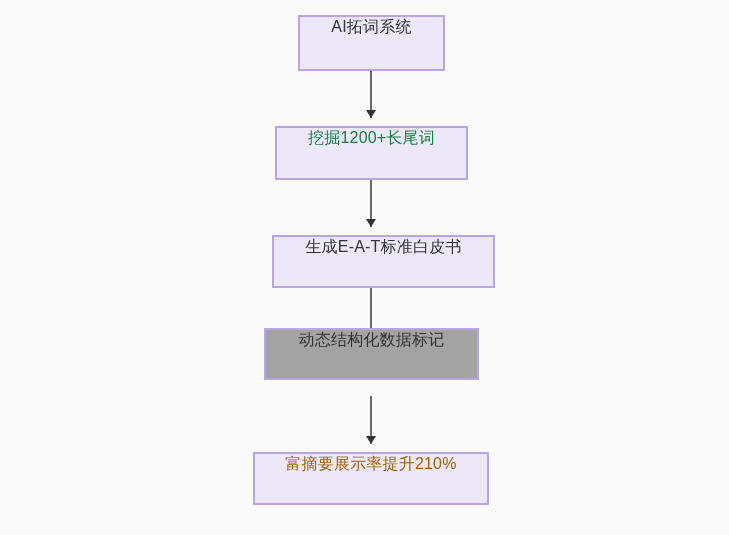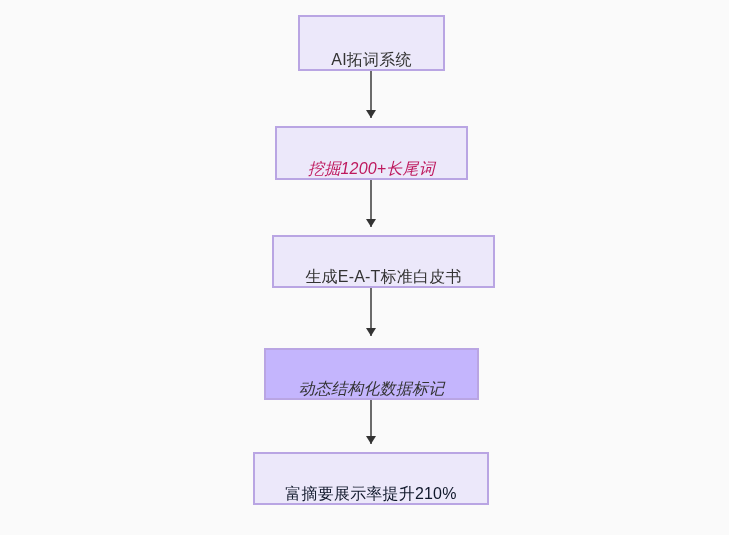--- a/index.html
+++ b/index.html
@@ -19,21 +19,21 @@
     width: 729px;
     height: 535px;
   }
   .node {
     position: absolute;
     box-sizing: border-box;
     background: #ece8fa;
     border: 2px solid #b9a5e3;
     border-radius: 0;
     display: flex;
-    align-items: flex-end;
+    align-items: flex-start;
     justify-content: center;
   }
   .node-label {
     font-size: 16px;
     line-height: 1.2;
     color: #333333;
     letter-spacing: 0.2px;
     white-space: nowrap;
     text-align: center;
   }
@@ -79,28 +79,28 @@
   <div class="edge" style="left: 371px; top: 396px;">
     <div class="edge-line" style="height: 48px; background: rgb(107, 107, 107);"></div>
     <div class="edge-arrow" style="top: 40px; border-top-color: rgb(51, 51, 51);"></div>
   </div>
 
   <div class="node" style="left: 298px; top: 15px; width: 147px; height: 56px; background: rgb(236, 232, 250); border-color: rgb(185, 165, 227);">
     <span class="node-label" style="color: rgb(51, 51, 51);">AI拓词系统</span>
   </div>
 
   <div class="node" style="left: 275px; top: 126px; width: 193px; height: 54px; background: rgb(236, 232, 250); border-color: rgb(185, 165, 227);">
-    <span class="node-label" style="color: #be185d; font-style: italic;">挖掘1200+长尾词</span>
+    <span class="node-label" style="color: #15803d;">挖掘1200+长尾词</span>
   </div>
 
   <div class="node" style="left: 260px; top: 235px; width: 223px; height: 53px; background: rgb(236, 232, 250); border-color: rgb(185, 165, 227); margin-left: 12px;">
     <span class="node-label" style="color: rgb(51, 51, 51);">生成E-A-T标准白皮书</span>
   </div>
 
-  <div class="node" style="left: 264px; top: 348px; width: 215px; height: 52px; background: #c4b5fd; border-color: rgb(185, 165, 227); font-style: italic;">
+  <div class="node" style="left: 264px; top: 328px; width: 215px; height: 52px; background: #a3a3a3; border-color: rgb(185, 165, 227);">
     <span class="node-label" style="color: rgb(51, 51, 51);">动态结构化数据标记</span>
   </div>
 
   <div class="node" style="left: 253px; top: 452px; width: 236px; height: 53px; background: rgb(236, 232, 250); border-color: rgb(185, 165, 227);">
-    <span class="node-label" style="color: #0f172a; margin-top: 44px;">富摘要展示率提升210%</span>
+    <span class="node-label" style="color: #a16207;">富摘要展示率提升210%</span>
   </div>
 
 </div>
 
 </body></html>

